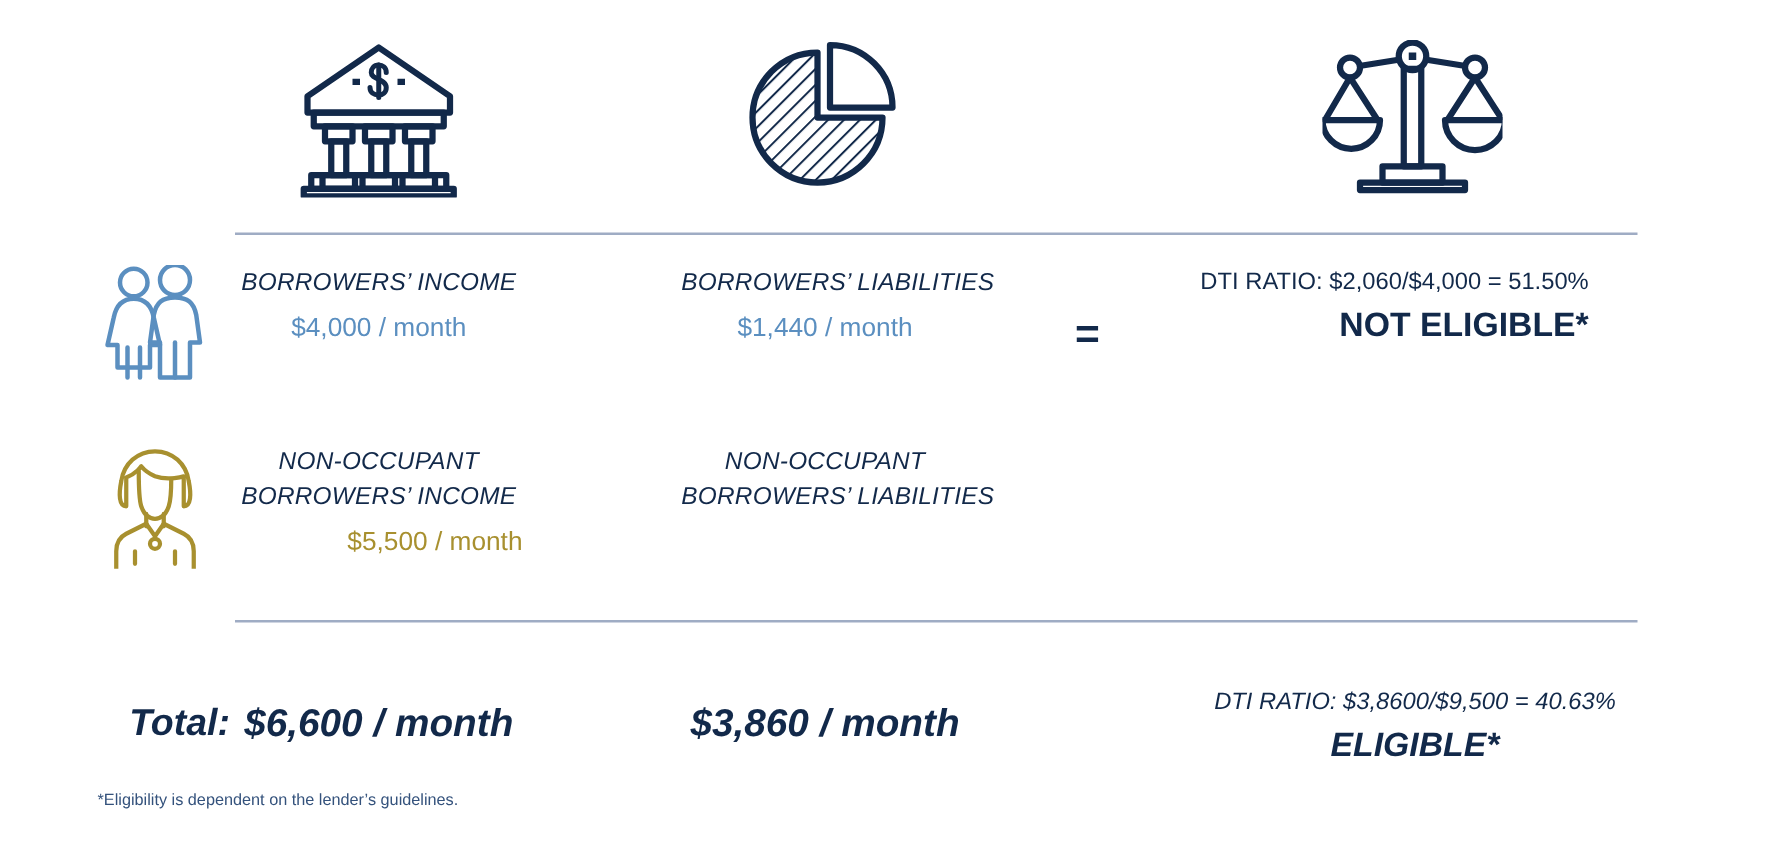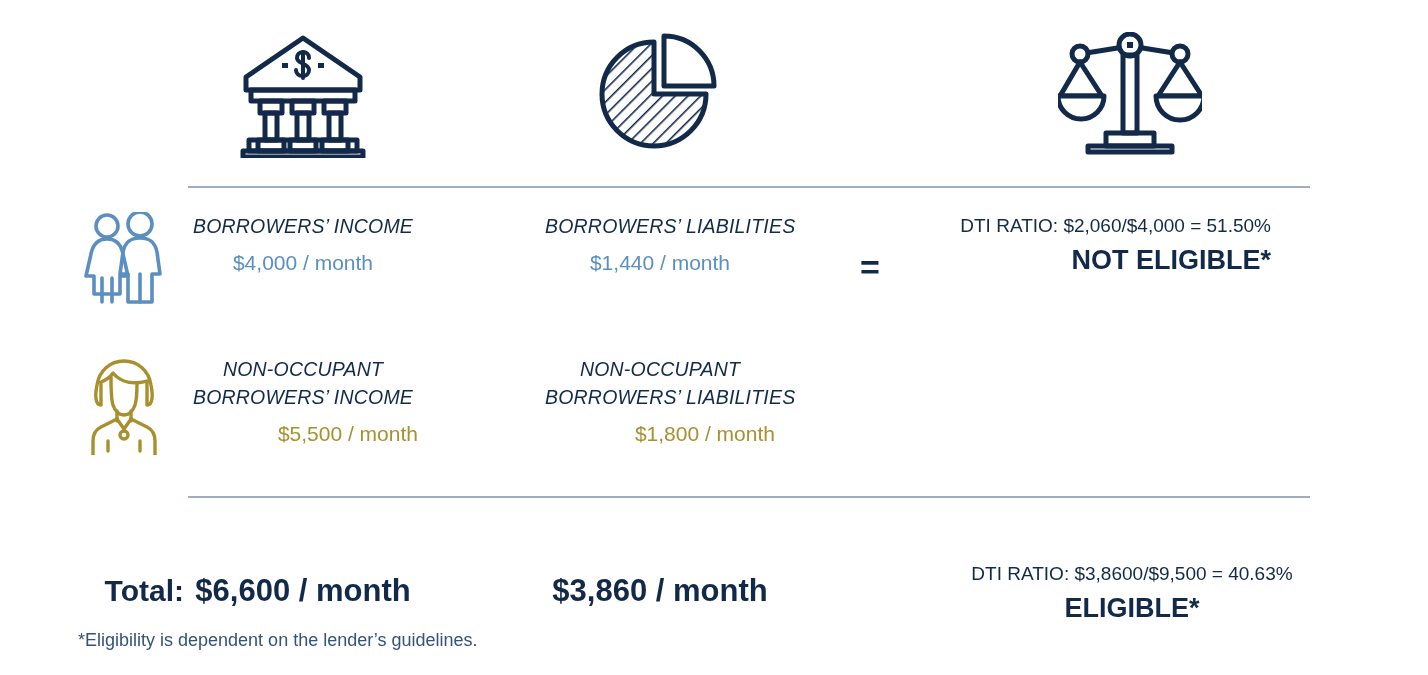--- a/index.html
+++ b/index.html
@@ -51,21 +51,21 @@
   .divider-bottom { top: 496px; }
 
   
   .row {
     position: absolute;
     left: 0;
     width: 1428px;
   }
   .row-1 { top: 212px; height: 110px; }
   .row-2 { top: 355px; height: 120px; }
-  .row-total { top: 552px; height: 80px; }
+  .row-total { top: 540px; height: 80px; font-style: italic; }
 
   .cell {
     position: absolute;
     top: 0;
     text-align: center;
   }
   .col-person { left: 62px;  width: 124px; }
   .col-income { left: 188px; width: 230px; }
   .col-liab   { left: 545px; width: 230px; }
   .col-eq     { left: 838px; width: 64px;  }
@@ -146,21 +146,21 @@
     width: 368px;
     text-align: center;
   }
 
   
   .footnote {
     position: absolute;
     left: 78px;
     top: 631px;
     color: #34527c;
-    font-size: 18px;
+    font-size: 13px;
     line-height: 18px;
     font-weight: 400;
     white-space: nowrap;
     text-align: right;
   }
 
   .person-icon-wrap {
     display: flex;
     align-items: flex-start;
     justify-content: center;
@@ -310,21 +310,20 @@
 
     <div class="cell col-income">
       <div class="label">NON-OCCUPANT</div>
       <div class="label">BORROWERS’ INCOME</div>
       <div class="amount gold">$5,500 / month</div>
     </div>
 
     <div class="cell col-liab">
       <div class="label">NON-OCCUPANT</div>
       <div class="label">BORROWERS’ LIABILITIES</div>
-      <div class="amount gold">$1,800 / month</div>
     </div>
   </div>
 
   <div class="divider divider-bottom"></div>
 
   <div class="row row-total">
     <div class="total-label">Total:</div>
     <div class="total-amt total-income">$6,600 / month</div>
     <div class="total-amt total-liab">$3,860 / month</div>
     <div class="total-dti">

